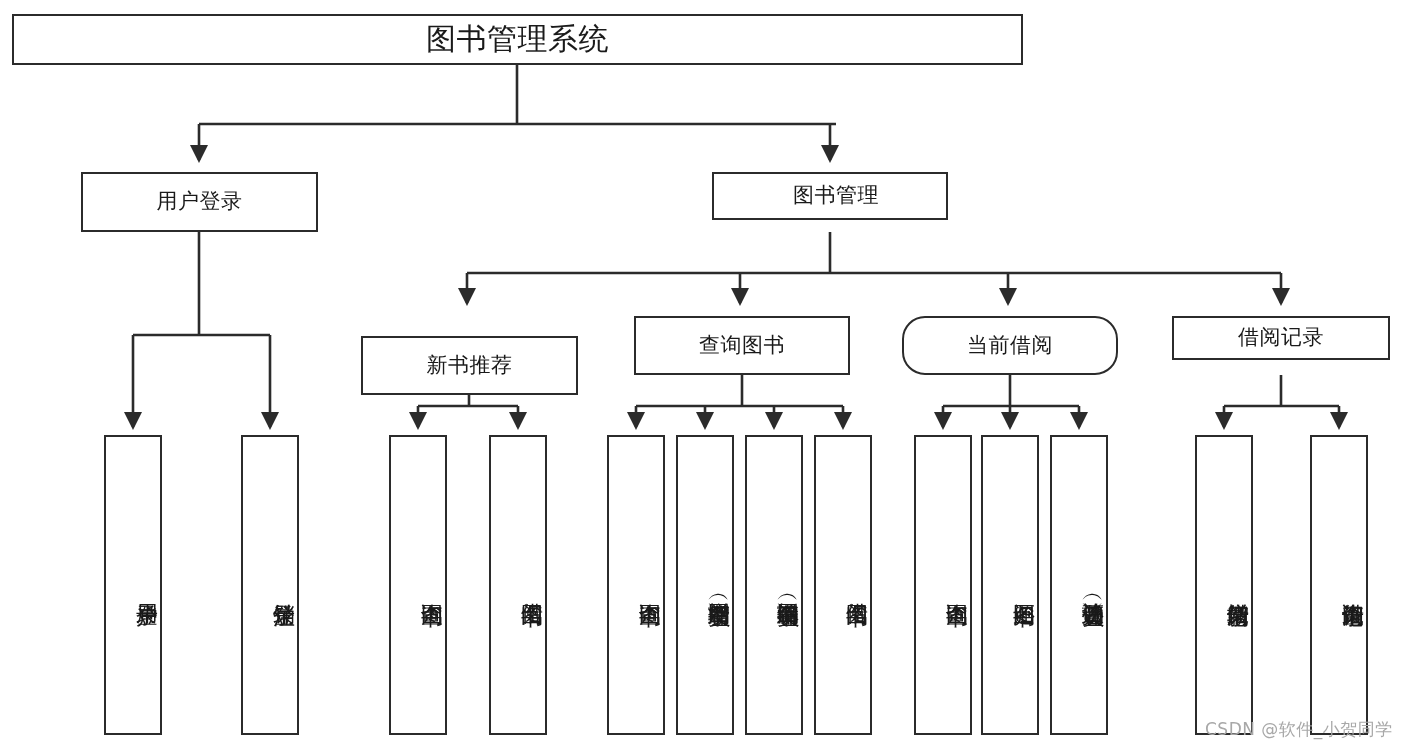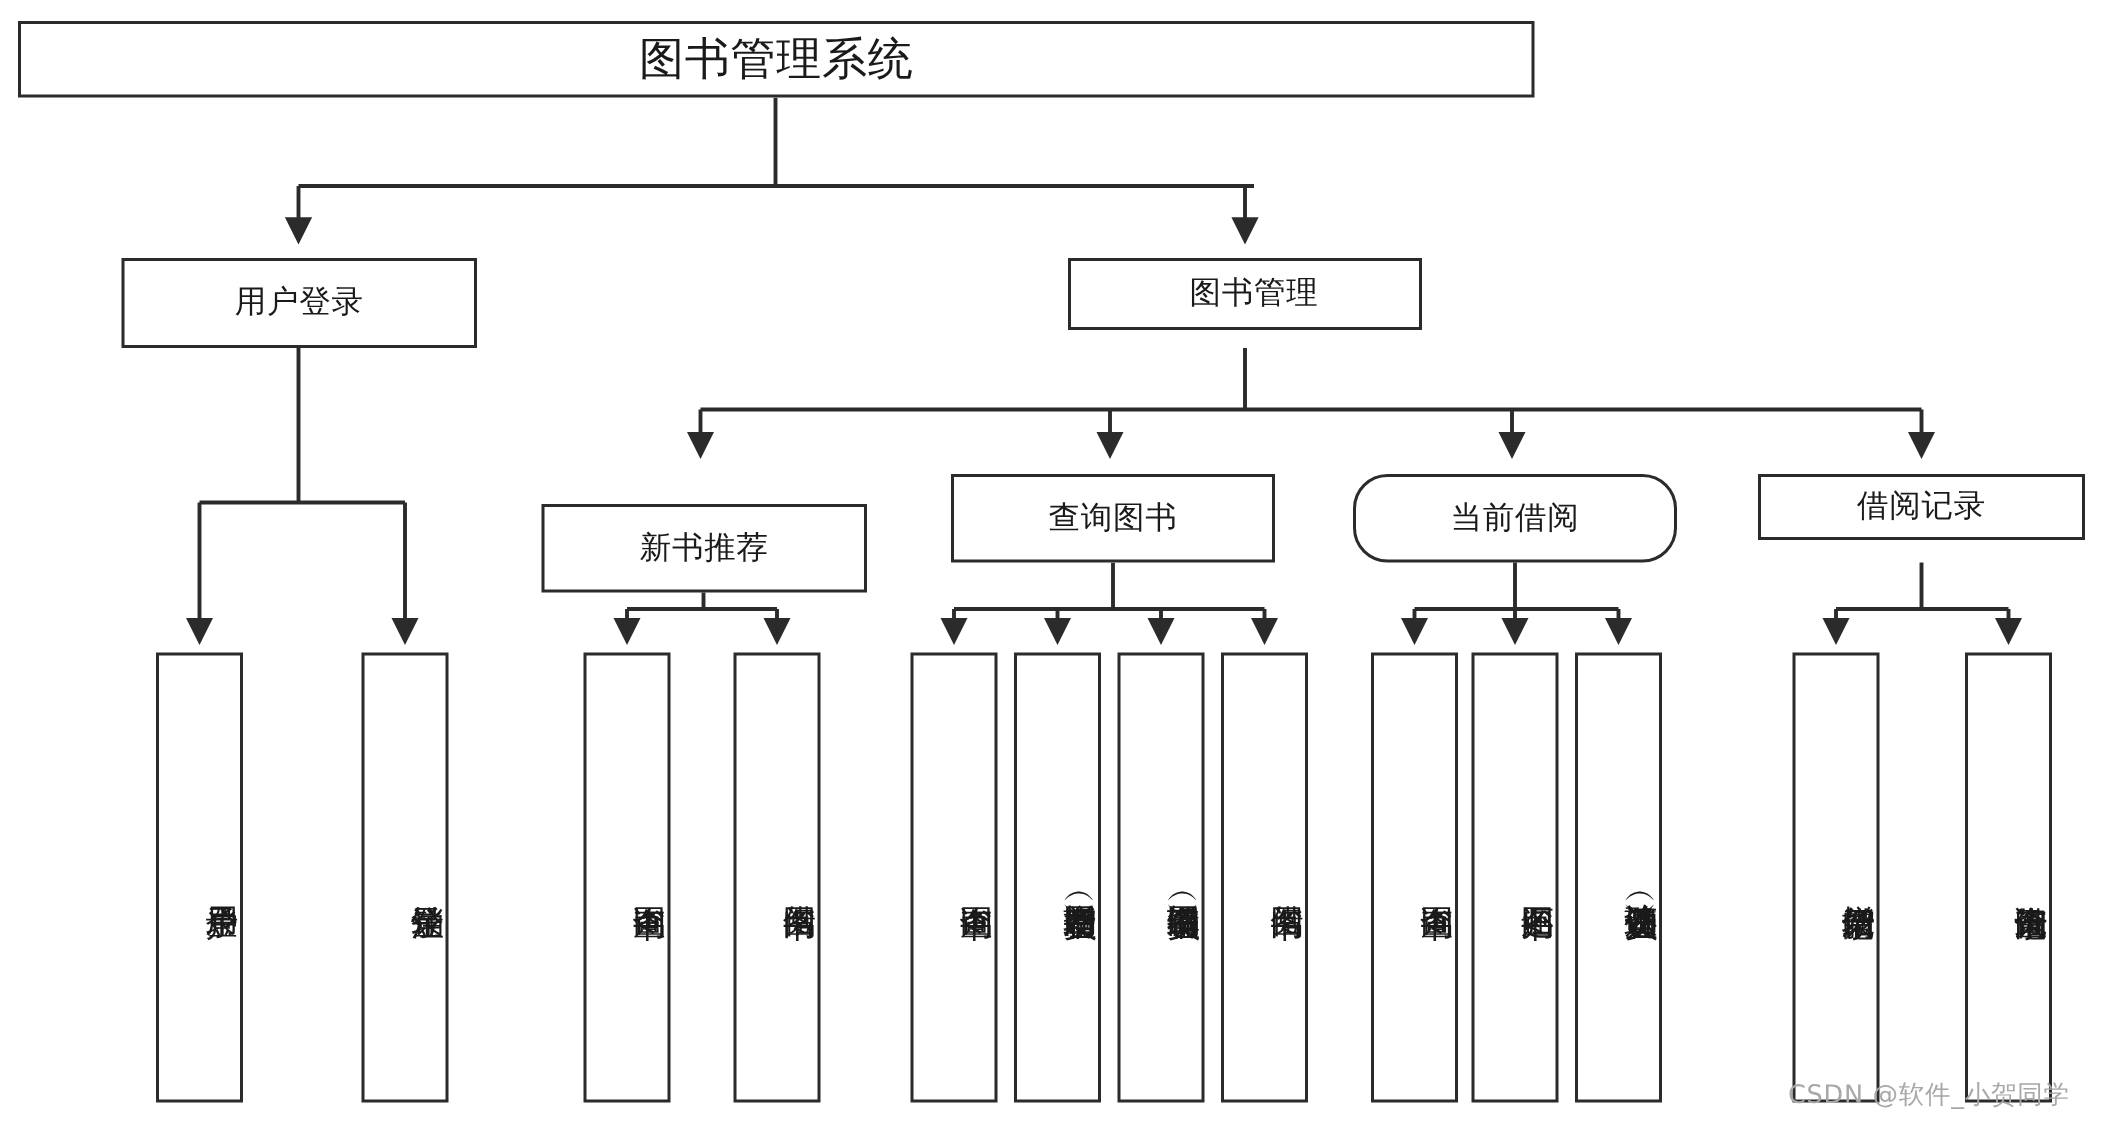--- a/index.html
+++ b/index.html
@@ -60,20 +60,21 @@
     text-orientation: upright;
     display: block;
   }
   .watermark {
     position: absolute;
     font-size: 17px;
     color: #a8a8a8;
     white-space: nowrap;
     letter-spacing: 0.5px;
     font-family: "DejaVu Sans", "Liberation Sans", sans-serif;
+    margin-left: 13px;
   }
 </style>
 </head>
 <body>
 
 <div id="canvas">
 
   <svg id="edges" viewBox="0 0 1405 747" width="1405" height="747">
     <defs>
       <marker id="arrow" viewBox="0 0 12 12" refX="10" refY="6" markerWidth="7" markerHeight="7" orient="auto-start-reverse">

